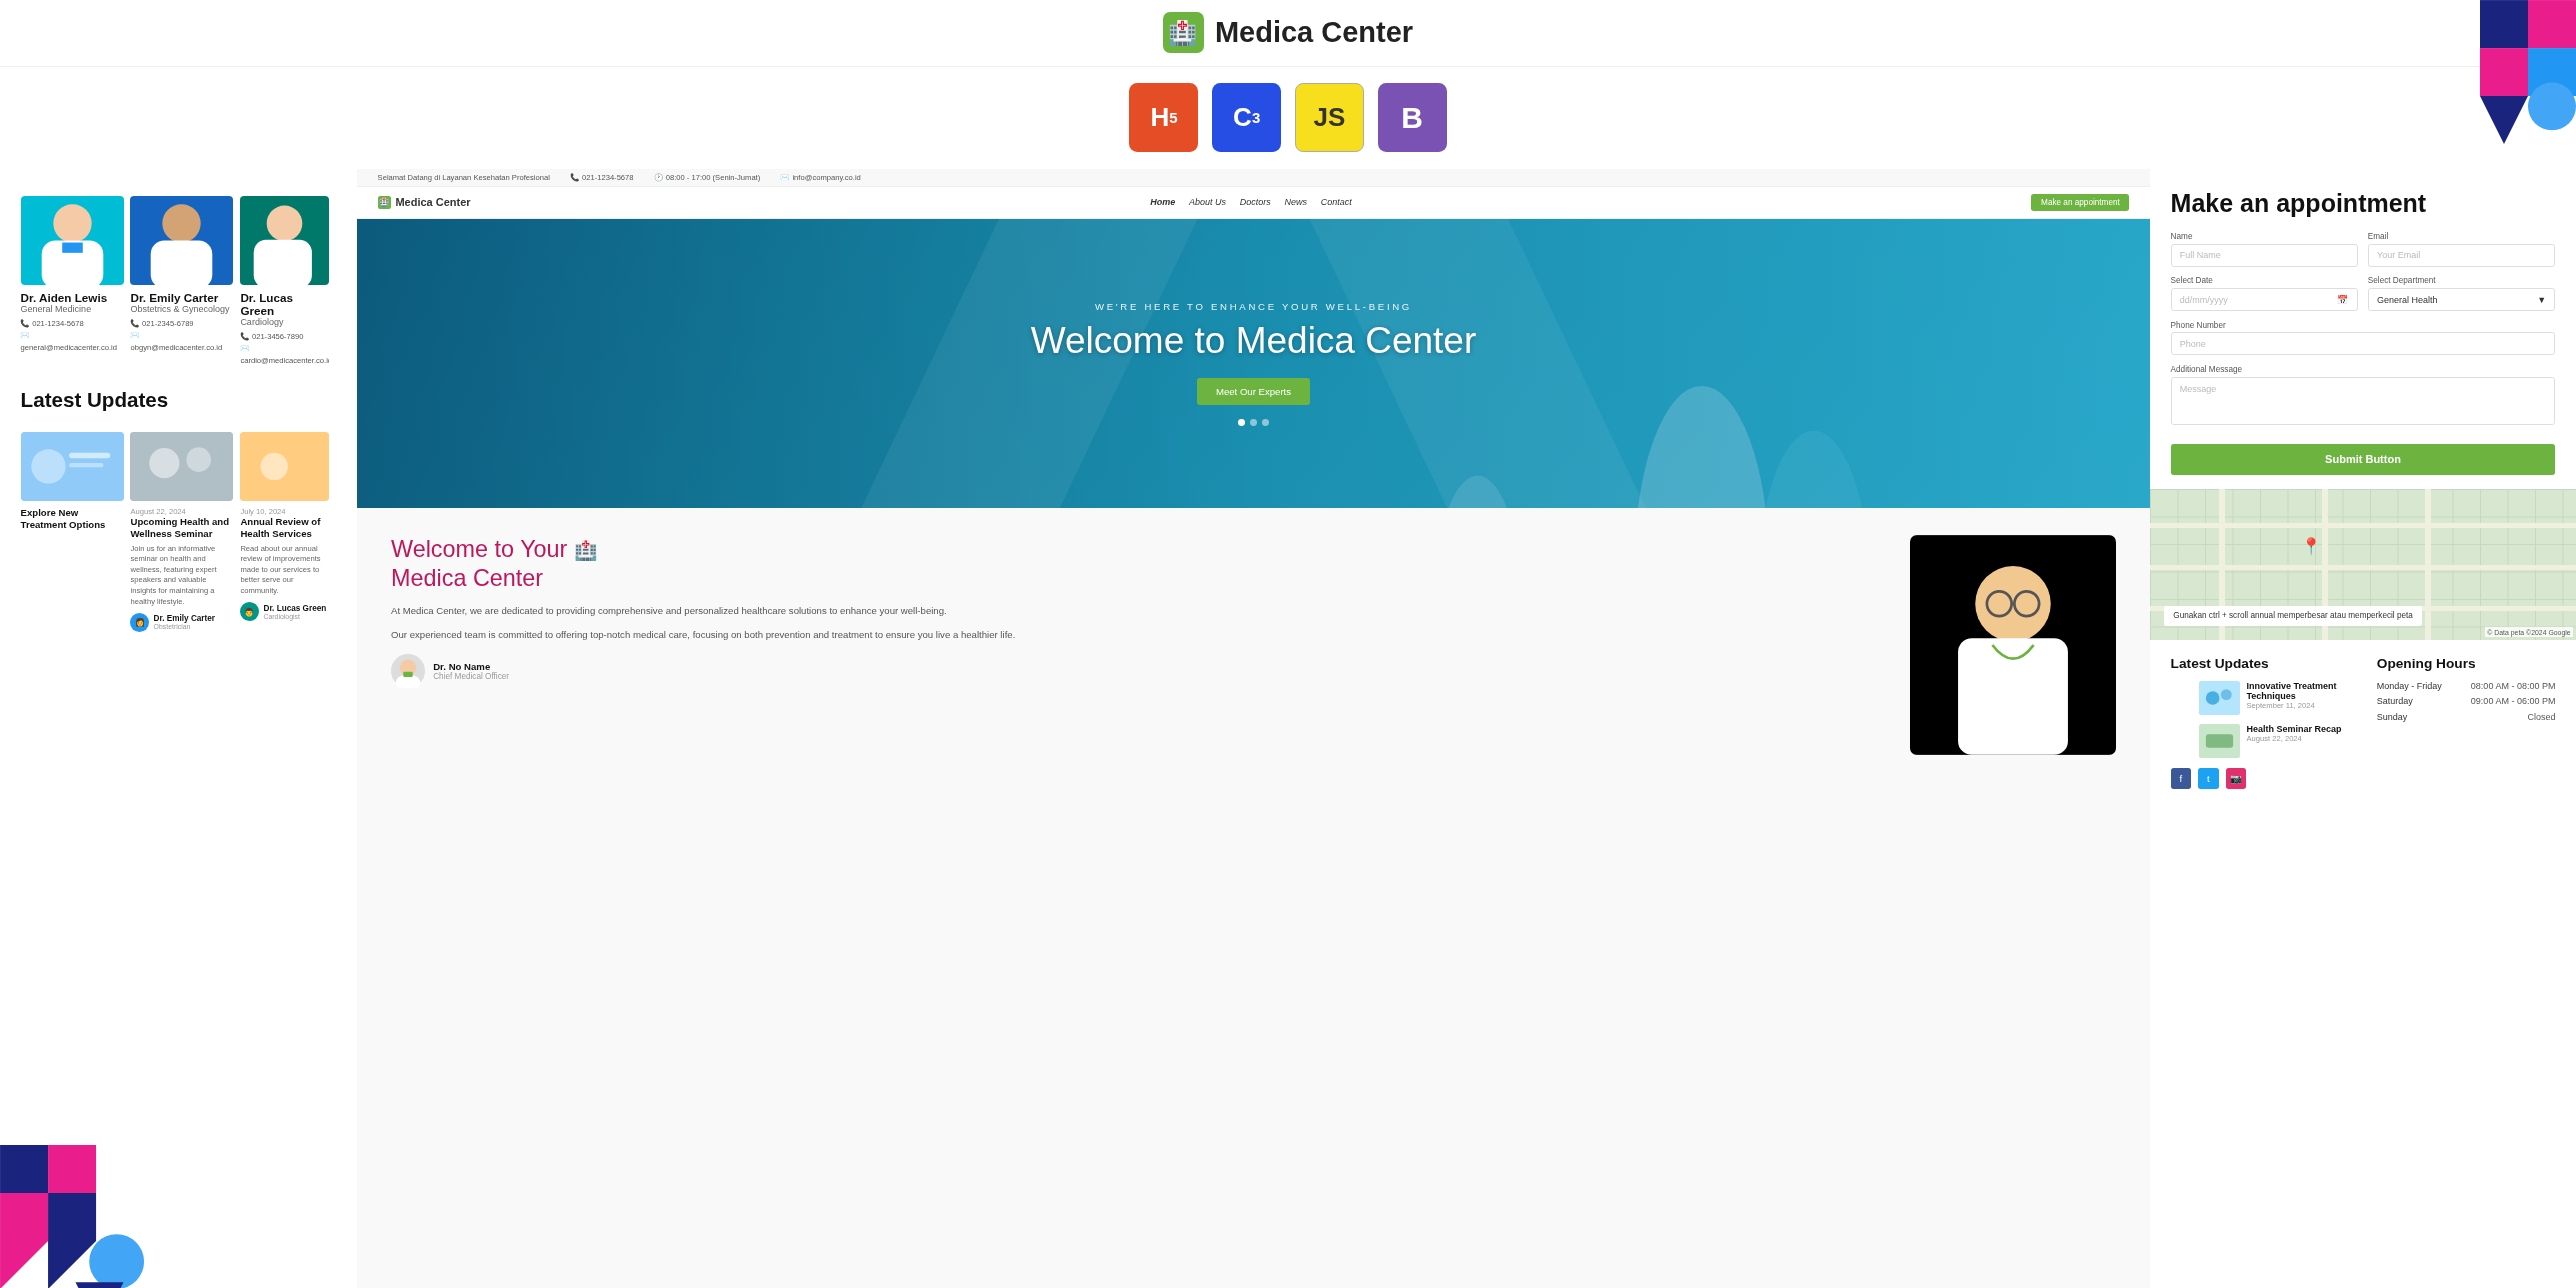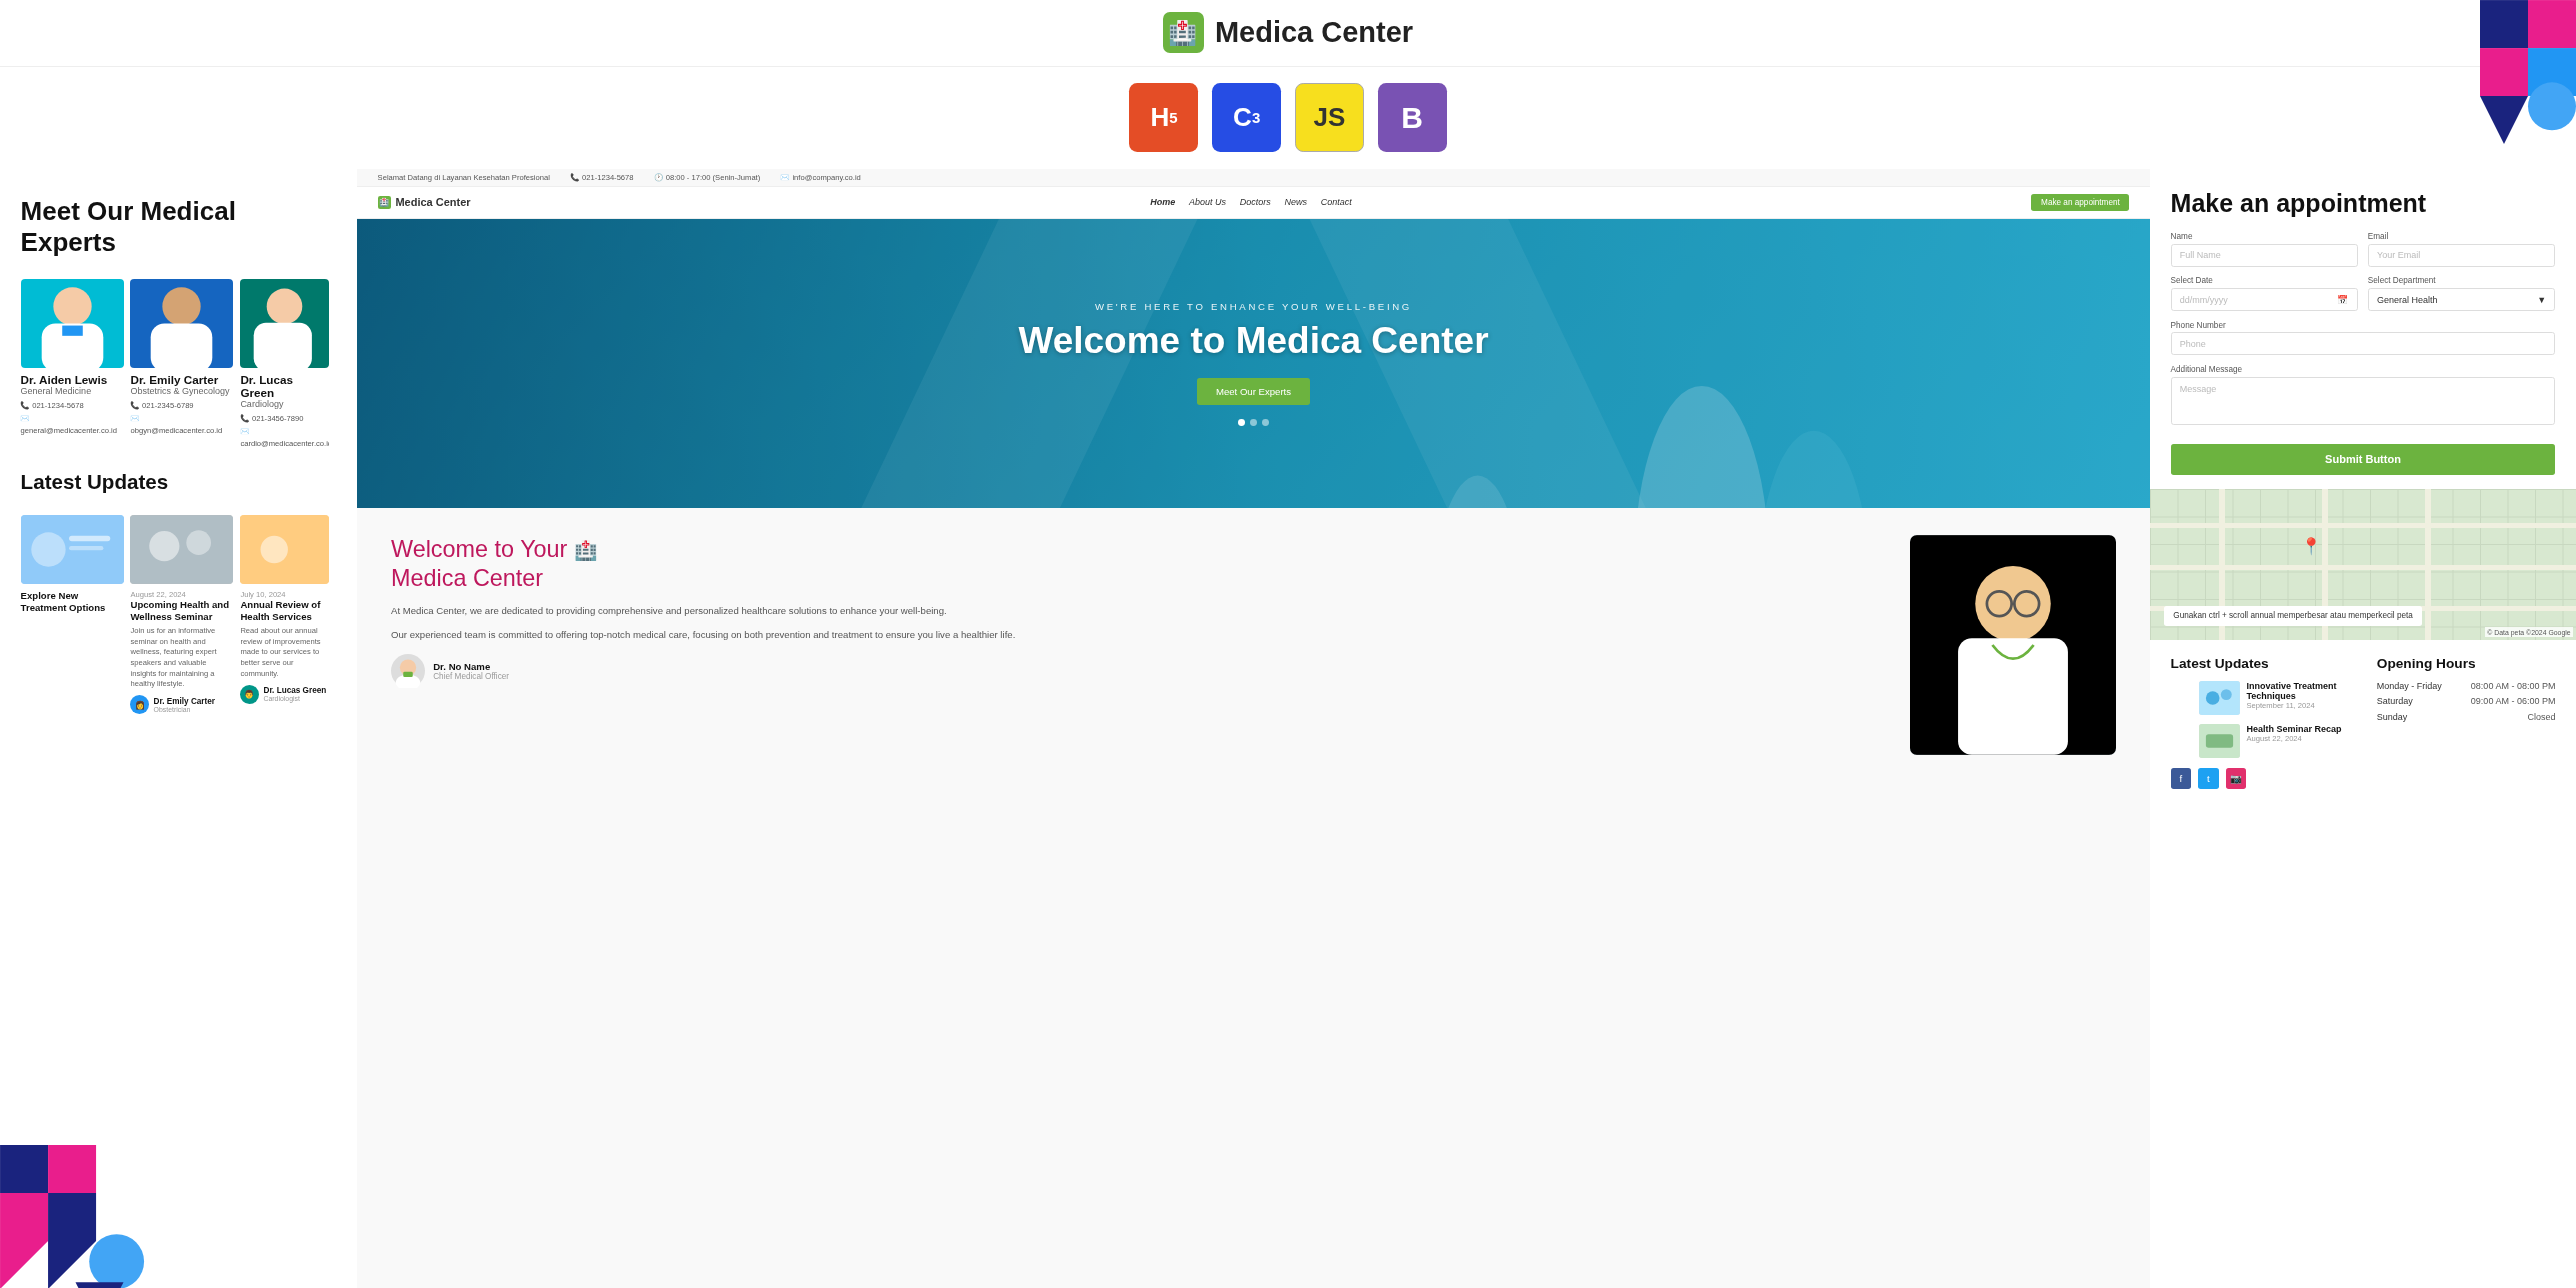--- a/index.html
+++ b/index.html
@@ -182,21 +182,21 @@
     .hero-overlay {
       position: absolute; inset: 0;
       background: rgba(10, 80, 120, 0.35);
     }
     .hero-content {
       position: relative; z-index: 2;
       text-align: center;
       color: white;
     }
     .hero-subtitle { font-size: 9.6px; letter-spacing: 2.7px; text-transform: uppercase; margin-bottom: 8.2px; opacity: 0.9; }
-    .hero-title { font-size: 37px; font-weight: 700; margin-bottom: 16px; text-shadow: 0 1.4px 5.5px rgba(0,0,0,0.3); }
+    .hero-title { font-size: 37px; font-weight: 400; margin-bottom: 16px; text-shadow: 0 1.4px 5.5px rgba(0,0,0,0.3); }
     .hero-btn {
       background: #6cb33f;
       color: white;
       padding: 8.2px 19px;
       border-radius: 2.7px;
       font-size: 9.6px;
       cursor: pointer;
       display: inline-block;
     }
     .hero-dots { margin-top: 13.7px; display: flex; gap: 5.5px; justify-content: center; }
@@ -368,21 +368,20 @@
     <rect x="210" y="70" width="70" height="70" fill="#2196f3"></rect>
     <circle cx="245" cy="155" r="35" fill="#42a5f5"></circle>
     <polygon points="140,140 210,140 175,210" fill="#1a237e"></polygon>
   </svg>
 </div>
 
 <div class="main-container">
 
   <div class="left-panel">
 
-    <h2 class="section-title">Meet Our Medical Experts</h2>
 
     <div class="doctors-grid">
 
       <div class="doctor-card">
         <div class="doctor-img cyan">
           <svg width="103" height="89" viewBox="0 0 150 130">
             <circle cx="75" cy="40" r="28" fill="#f5cba7"></circle>
             <rect x="30" y="65" width="90" height="70" rx="20" fill="white"></rect>
             <rect x="60" y="68" width="30" height="15" fill="#2196f3"></rect>
           </svg>

